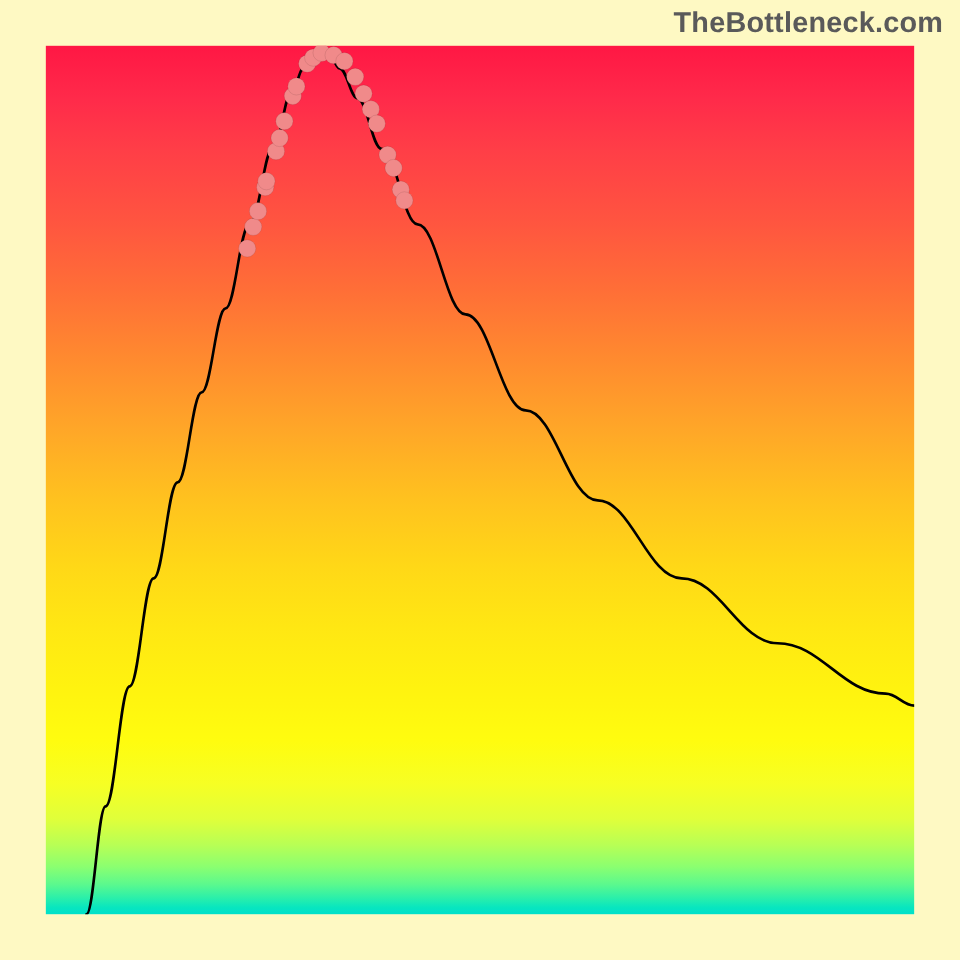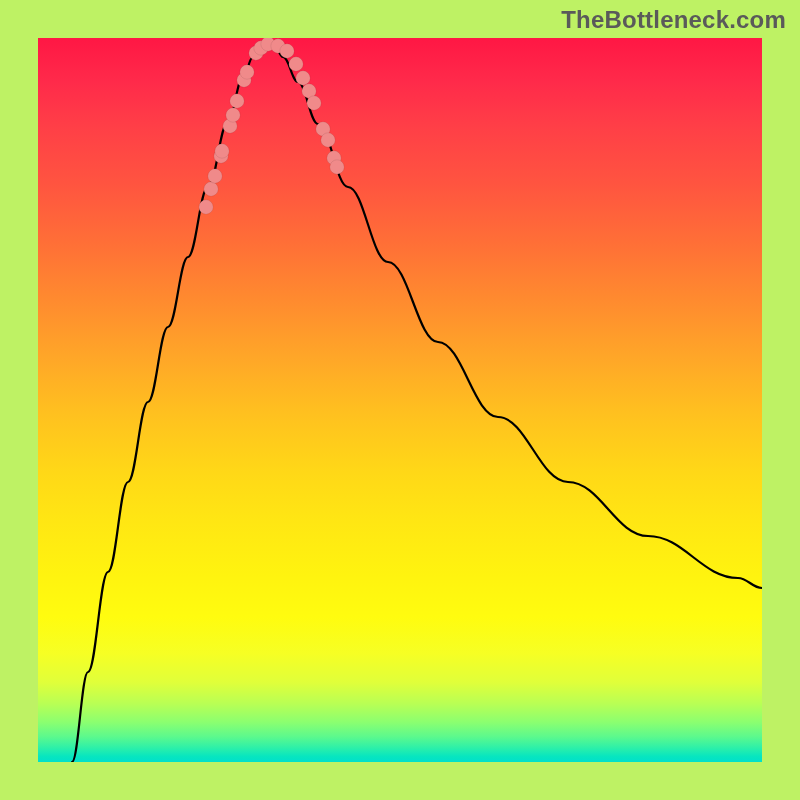--- a/index.html
+++ b/index.html
@@ -1,20 +1,20 @@
 <!DOCTYPE html>
 <html><head>
 <meta charset="utf-8">
 <style>
   * { margin: 0; padding: 0; box-sizing: border-box; }
   html, body { width: 800px; height: 800px; overflow: hidden; }
   .frame {
     width: 800px;
     height: 800px;
-    background: #bef264;
+    background: #fef9c3;
     position: relative;
   }
   .watermark {
     position: absolute;
     top: 6px;
     right: 14px;
     font-family: Arial, Helvetica, sans-serif;
     font-size: 24px;
     font-weight: bold;
     color: #5a5a5a;

